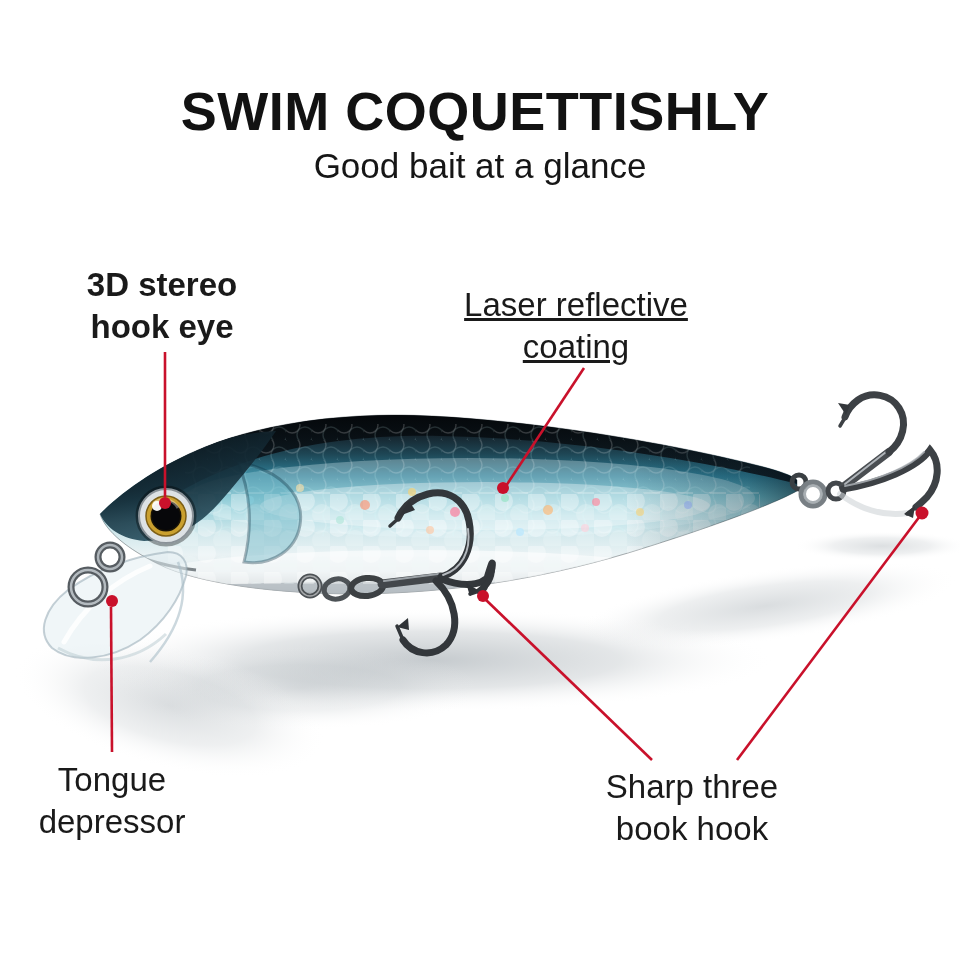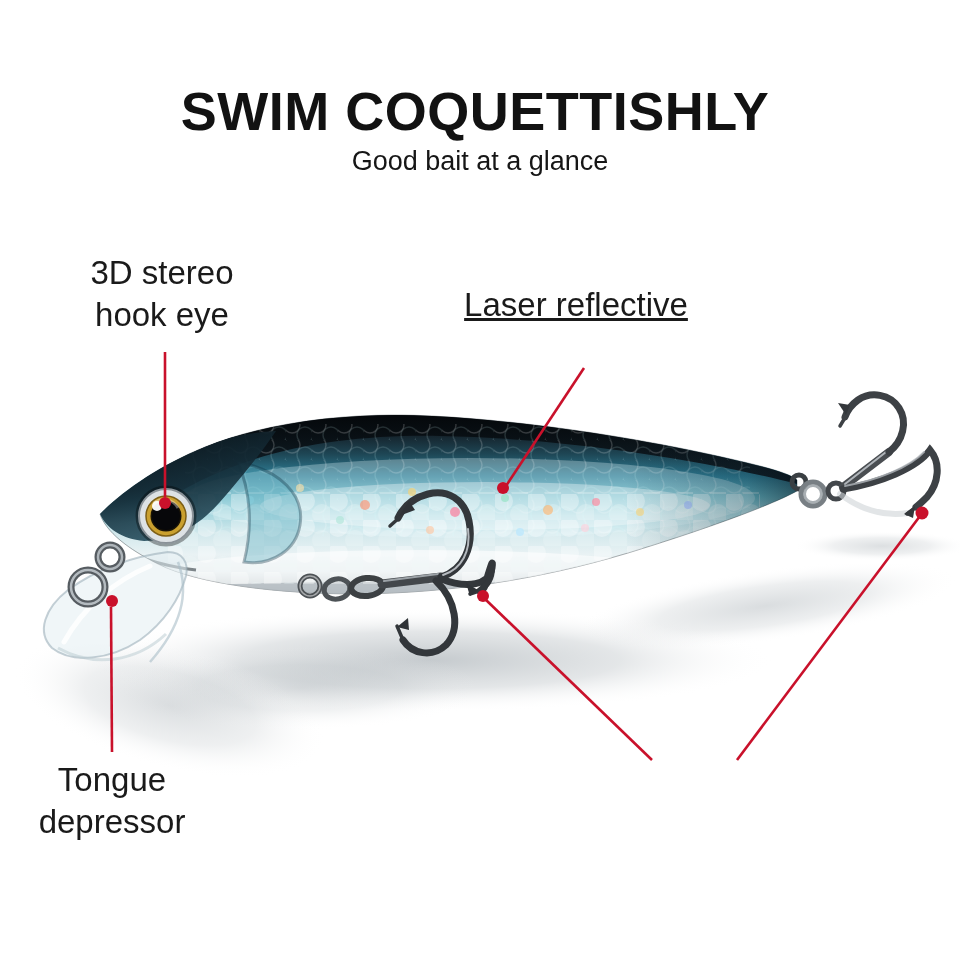--- a/index.html
+++ b/index.html
@@ -10,28 +10,28 @@
   *{margin:0;padding:0;box-sizing:border-box;}
   html,body{width:960px;height:960px;background:var(--background);overflow:hidden;}
   body{font-family:"Liberation Sans","DejaVu Sans",sans-serif;color:var(--text);position:relative;}
   .stage{position:absolute;inset:0;width:960px;height:960px;}
   .headline{
     position:absolute;top:80px;left:475px;transform:translateX(-50%);
     font-size:54px;font-weight:700;letter-spacing:0.5px;white-space:nowrap;color:#121212;
   }
   .subheadline{
     position:absolute;top:146px;left:480px;transform:translateX(-50%);
-    font-size:27px;font-weight:400;white-space:nowrap;color:#161616;
+    font-size:35px;font-weight:400;white-space:nowrap;color:#161616;
   }
   .callout{
     position:absolute;transform:translateX(-50%);
     text-align:center;font-size:33px;font-weight:400;line-height:1.26;color:#1a1a1a;
   }
   .callout div{white-space:nowrap;}
-  .co-fish-eye{left:162px;top:252px;}
+  .co-fish-eye{left:162px;top:264px;font-weight:bold;}
   .co-coating{left:576px;top:284px;text-decoration:underline;}
   .co-tongue{left:112px;top:759px;text-align:center;}
   .co-hook{left:692px;top:766px;}
   svg.lure{position:absolute;left:0;top:0;}
   .leader{stroke:var(--accent);stroke-width:2.6;fill:none;}
   .dot{fill:var(--accent);}
 </style>
 </head>
 <body>
 
@@ -221,21 +221,26 @@
   <h1 class="headline">SWIM COQUETTISHLY</h1>
   <p class="subheadline">Good bait at a glance</p>
 
   <div class="callout co-fish-eye">
     <div>3D stereo</div>
     <div>hook eye</div>
   </div>
 
   <div class="callout co-coating">
     <div>Laser reflective</div>
+    <div>coating</div>
   </div>
 
   <div class="callout co-tongue">
     <div>Tongue</div>
     <div>depressor</div>
   </div>
 
+  <div class="callout co-hook">
+    <div>Sharp three</div>
+    <div>book hook</div>
+  </div>
 
 </div>
 
 </body></html>

